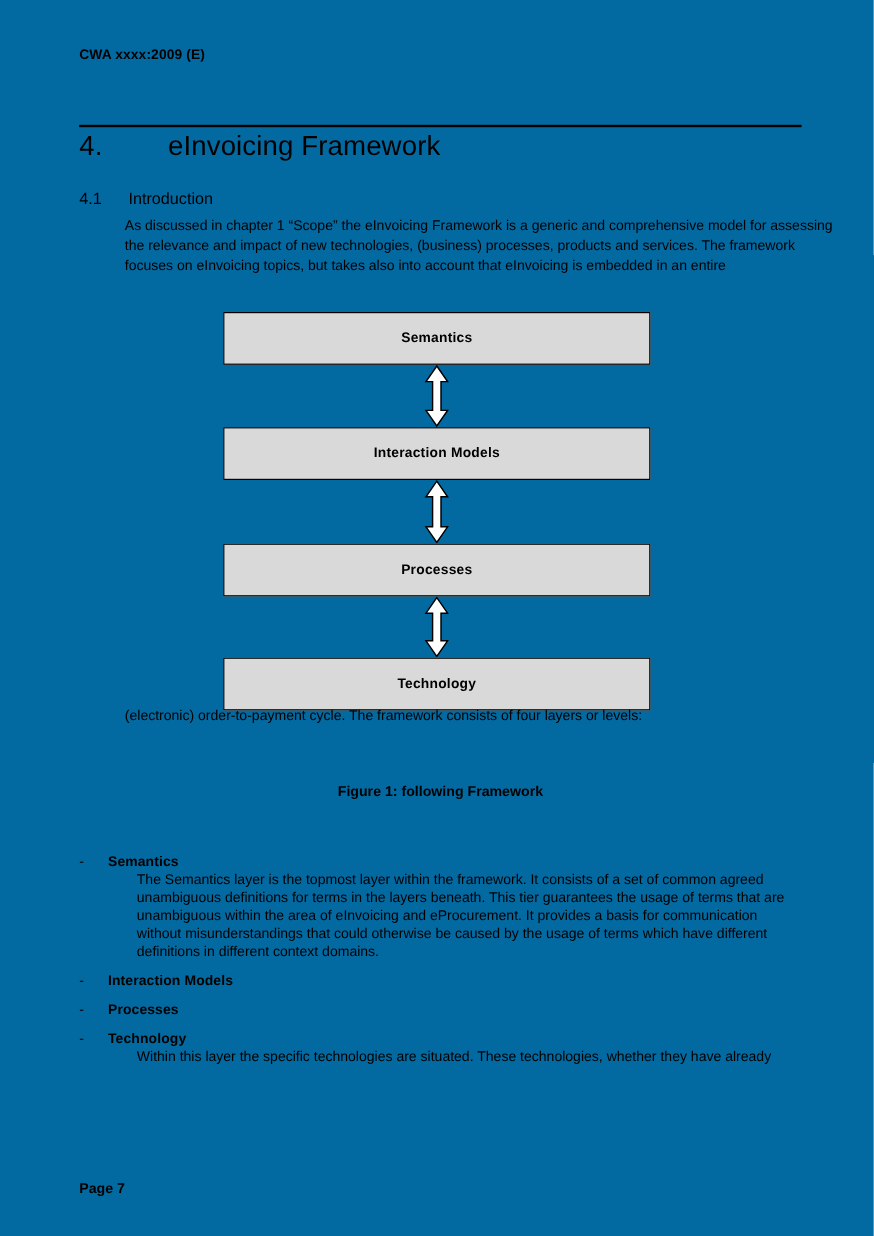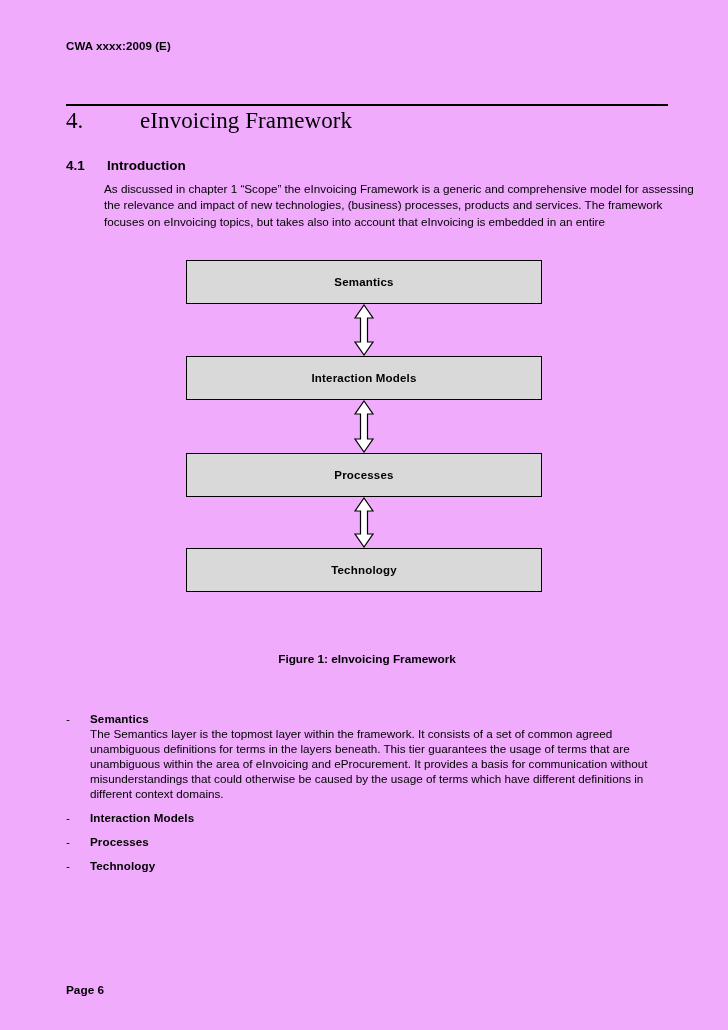--- a/index.html
+++ b/index.html
@@ -13,21 +13,21 @@
     position: relative;
     font-family: "Liberation Sans", sans-serif;
     color: #000000;
     overflow: hidden;
   }
   .page {
     position: absolute;
     left: 0; top: 0;
     width: 728px;
     height: 1030px;
-    background: #f0abfc;
+    background: #0369a1;
   }
   .doc-header {
     position: absolute;
     left: 66px;
     top: 40px;
     font-size: 11.5px;
     font-weight: bold;
     letter-spacing: 0.1px;
   }
   .title-rule {
@@ -40,30 +40,28 @@
   }
   .chapter-title {
     position: absolute;
     left: 66px;
     top: 108px;
     width: 602px;
     font-size: 23px;
     font-weight: normal;
     letter-spacing: 0.1px;
     white-space: pre;
-    font-family: Liberation Serif, serif;
   }
   .chapter-num { display: inline-block; width: 74px; }
   .section-heading {
     position: absolute;
     left: 66px;
     top: 158px;
     font-size: 13.5px;
     white-space: pre;
-    font-weight: bold;
   }
   .sec-num { display: inline-block; width: 41px; }
   .para {
     position: absolute;
     left: 66px;
     width: 600px;
     font-size: 11.7px;
     line-height: 16.3px;
     text-align: left;
     margin-left: 38px;
@@ -145,20 +143,21 @@
   }
   .bullet-term {
     font-size: 11.6px;
     font-weight: bold;
     line-height: 15px;
     letter-spacing: 0.1px;
   }
   .bullet-text {
     font-size: 11.7px;
     line-height: 15.1px;
+    margin-left: 24px;
   }
   .page-footer {
     position: absolute;
     left: 66px;
     top: 983px;
     font-size: 11.8px;
     font-weight: bold;
   }
 </style>
 </head>
@@ -207,22 +206,23 @@
         <polygon points="11,1 20,14 14.5,14 14.5,37 20,37 11,50 2,37 7.5,37 7.5,14 2,14" fill="#ffffff" stroke="#000000" stroke-width="1.2" stroke-linejoin="miter"></polygon>
       </svg>
     </div>
 
     <div id="box-technology" class="layer-box">
       <span class="layer-label">Technology</span>
     </div>
 
   </div>
 
-
-  <div class="figure-caption">Figure 1: eInvoicing Framework</div>
+  <div id="cycle-para" class="para">(electronic) order-to-payment cycle. The framework consists of four layers or levels:</div>
+
+  <div class="figure-caption">Figure 1: following Framework</div>
 
 
   <div class="bullet-list">
 
     <div class="bullet-item">
       <span class="bullet-marker">-</span>
       <div class="bullet-body">
         <div class="bullet-term">Semantics</div>
         <div class="bullet-text">The Semantics layer is the topmost layer within the framework. It consists of a set of common agreed unambiguous definitions for terms in the layers beneath. This tier guarantees the usage of terms that are unambiguous within the area of eInvoicing and eProcurement. It provides a basis for communication without misunderstandings that could otherwise be caused by the usage of terms which have different definitions in different context domains.</div>
       </div>
@@ -239,20 +239,21 @@
       <span class="bullet-marker">-</span>
       <div class="bullet-body">
         <div class="bullet-term">Processes</div>
       </div>
     </div>
 
     <div class="bullet-item">
       <span class="bullet-marker">-</span>
       <div class="bullet-body">
         <div class="bullet-term">Technology</div>
+        <div class="bullet-text">Within this layer the specific technologies are situated. These technologies, whether they have already</div>
       </div>
     </div>
 
   </div>
 
-  <div class="page-footer">Page 6</div>
+  <div class="page-footer">Page 7</div>
 
 </div>
 
 </body></html>

